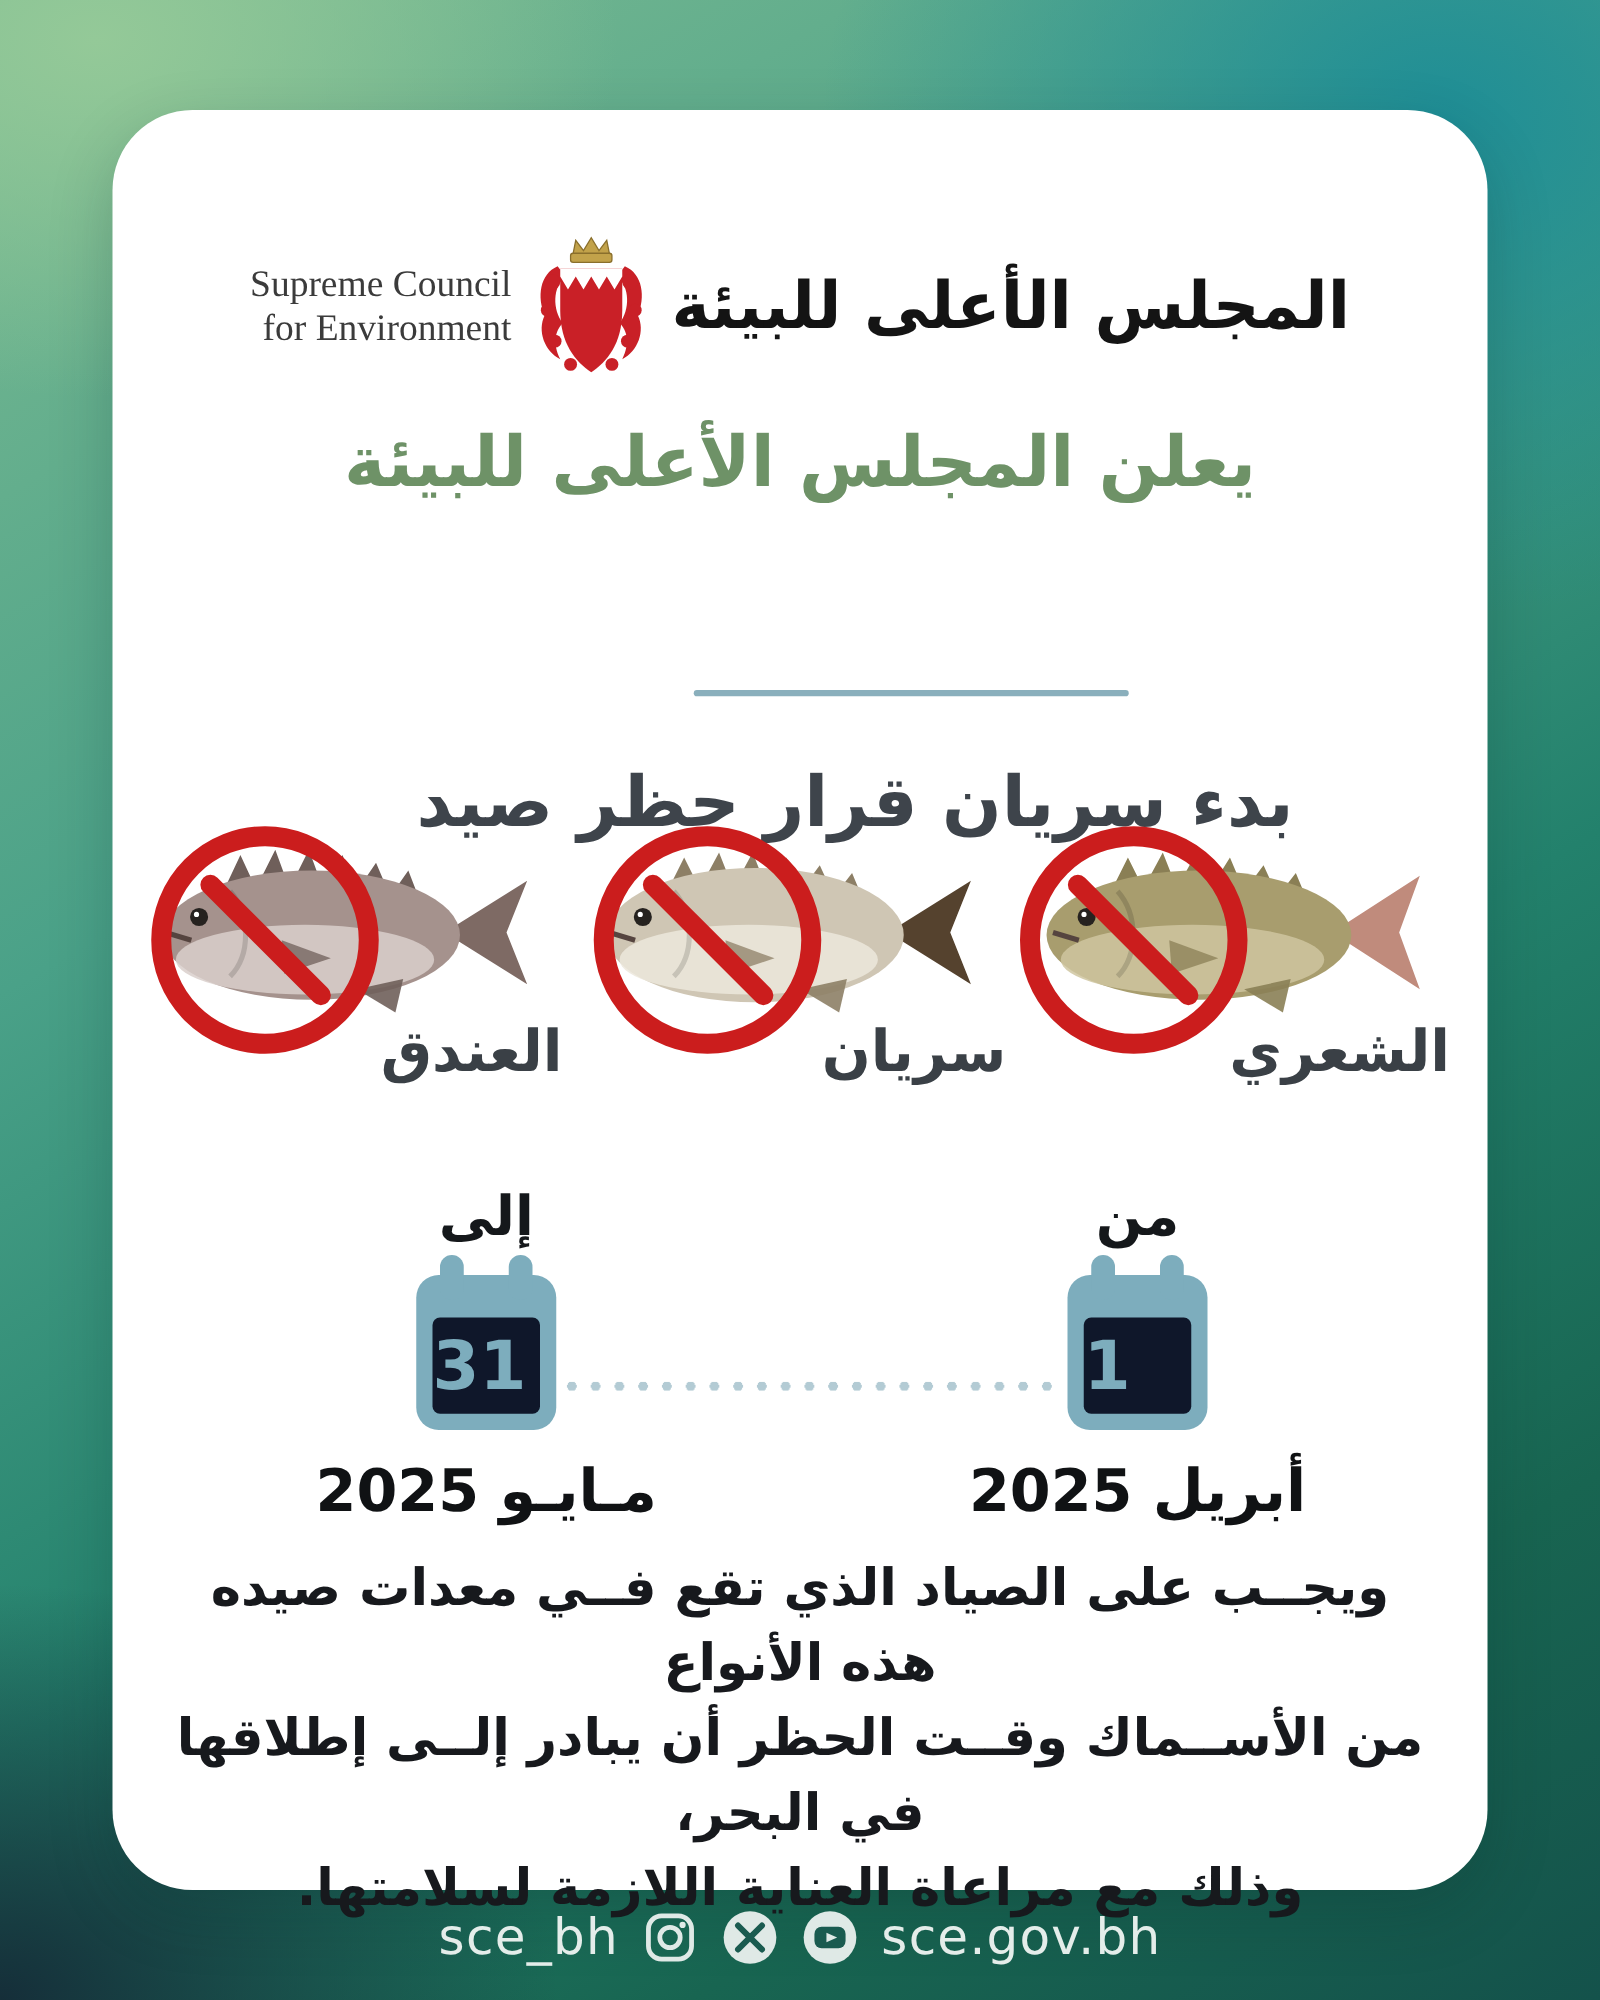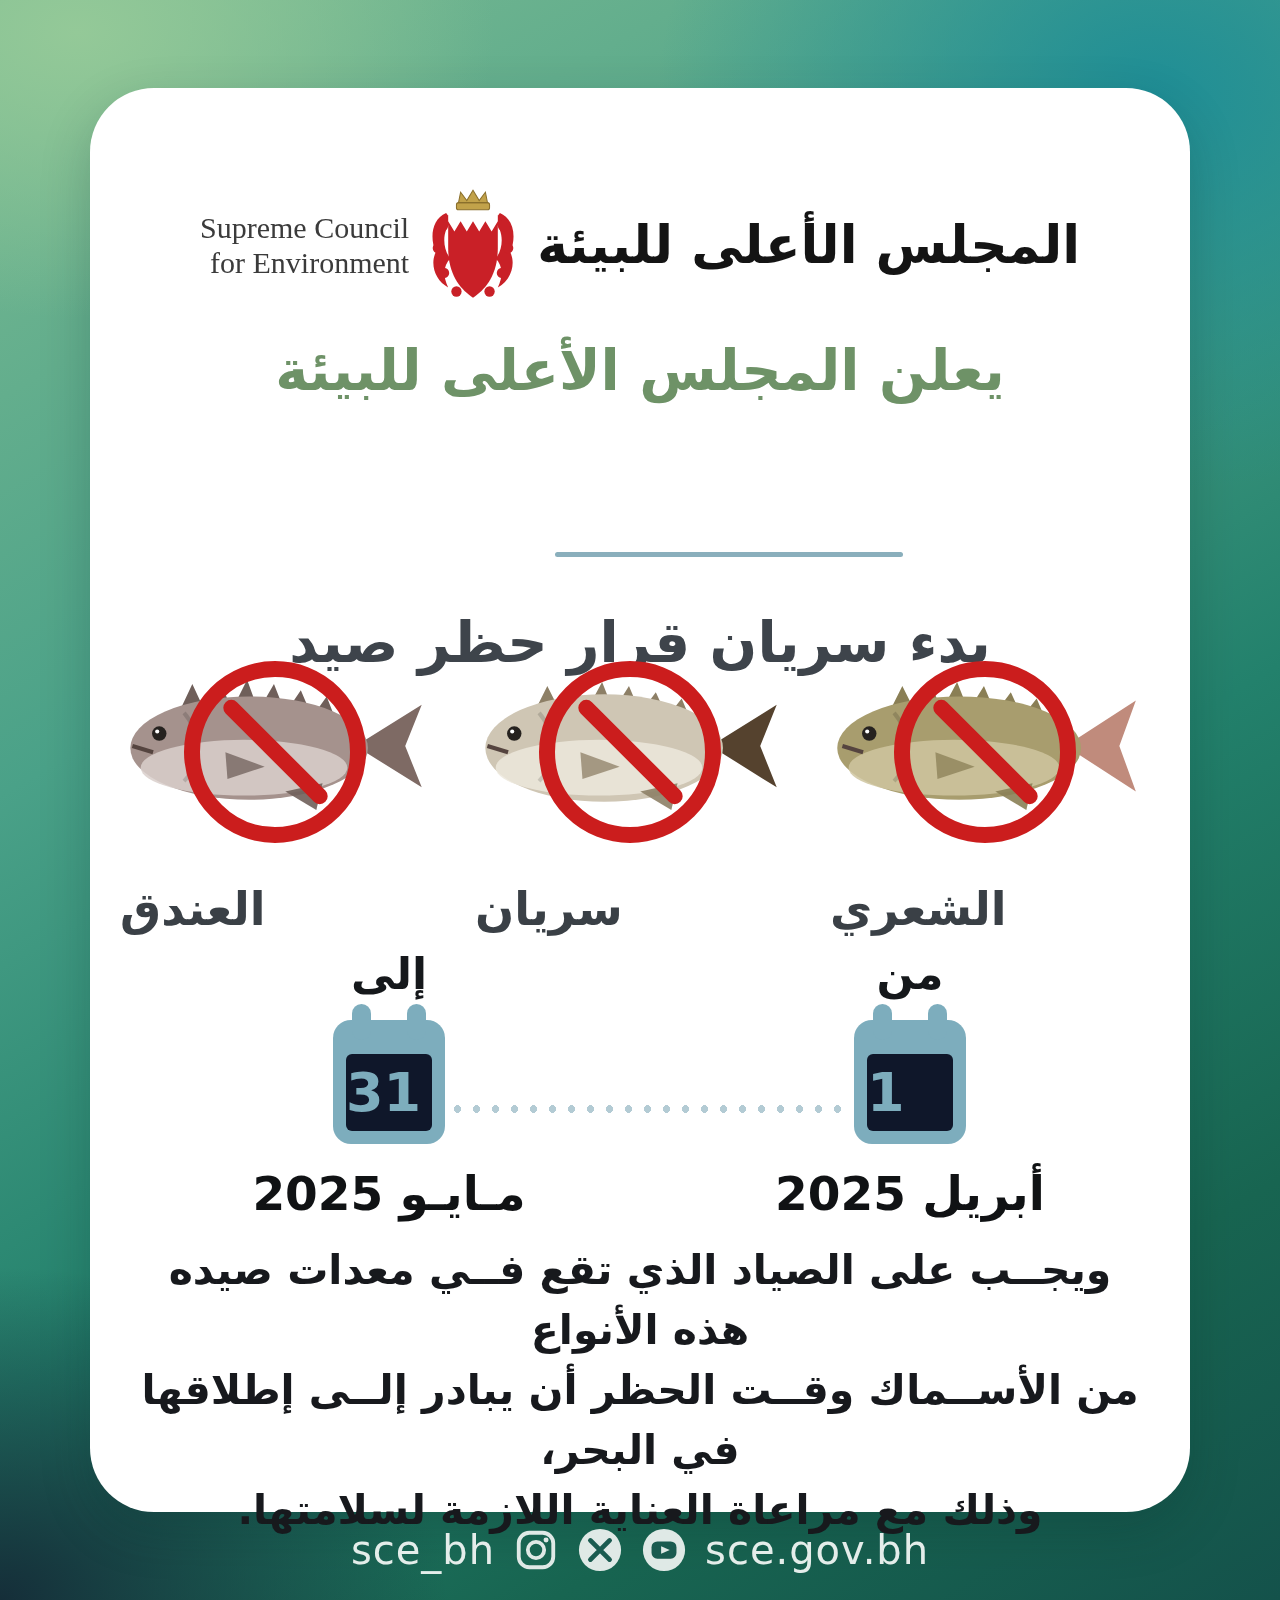--- a/index.html
+++ b/index.html
@@ -36,28 +36,28 @@
     position:absolute;top:250px;left:0;width:100%;margin:0;
     text-align:center;direction:rtl;
     font-size:56px;font-weight:700;
   }
   .divider{
     position:absolute;top:464px;left:465px;width:348px;height:5px;border-radius:3px;
   }
   .dark-heading{
     position:absolute;top:522px;left:0;width:100%;margin:0;
     text-align:center;direction:rtl;
-    font-size:56px;font-weight:700;
+    font-size:56px;font-weight:700;padding-left:44px;
   }
   
   .fish-row{
     position:absolute;top:548px;left:30px;width:1040px;
     display:flex;justify-content:space-between;
   }
-  .fish-col{width:330px;display:flex;flex-direction:column;align-items:flex-start;}
+  .fish-col{width:330px;display:flex;flex-direction:row;align-items:flex-end;}
   .fish-figure{position:relative;width:310px;height:232px;}
   .fish-figure svg{position:absolute;left:0;top:26px;width:310px;height:168px;}
   .ban-sign{
     position:absolute;left:50%;top:50%;width:150px;height:150px;
     margin-left:-91px;margin-top:-91px;
     border:16px solid var(--ban);border-radius:50%;
   }
   .ban-sign .slash{
     position:absolute;left:3%;top:50%;width:94%;height:16px;border-radius:8px;
     background:var(--ban);

